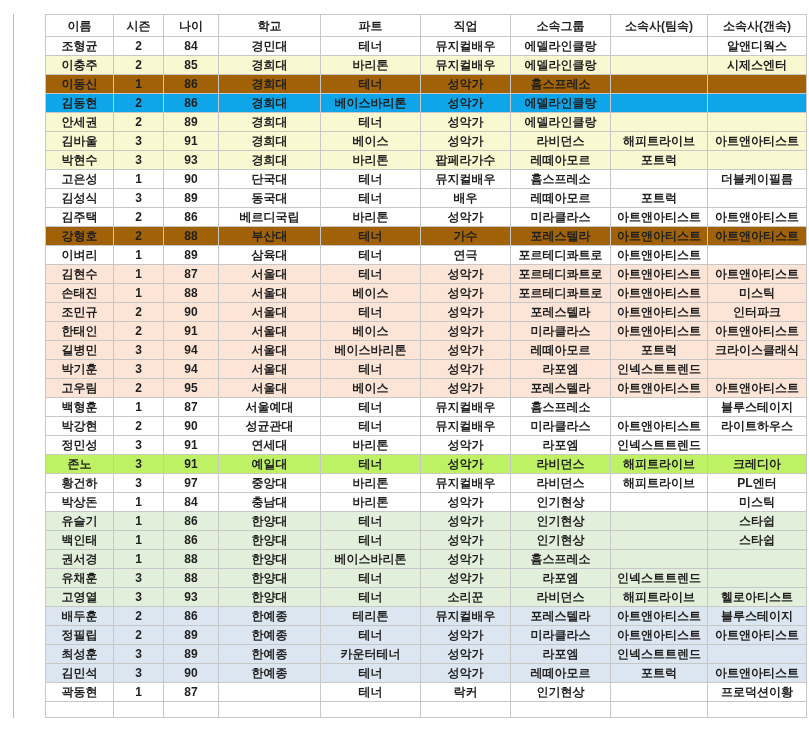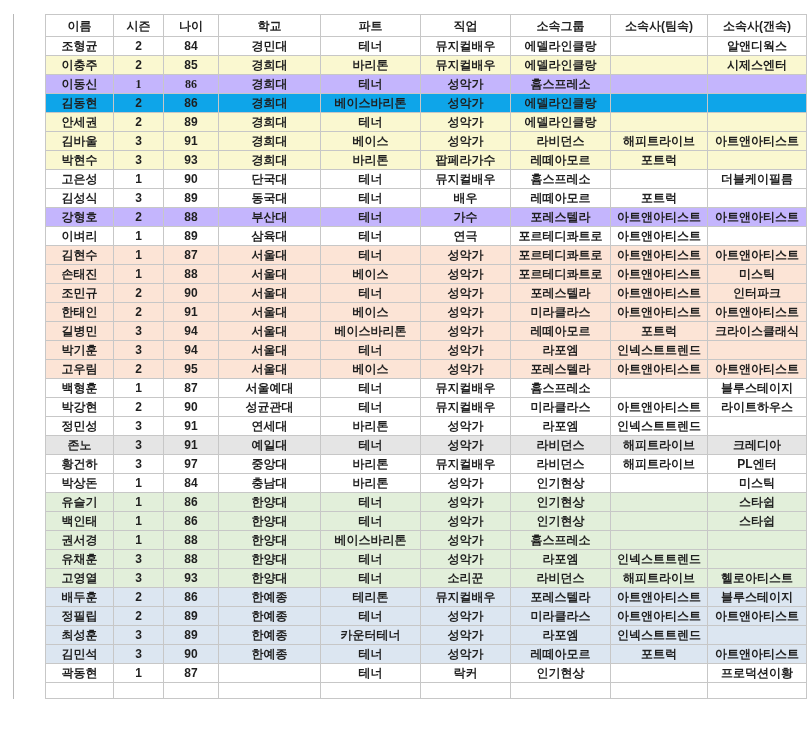--- a/index.html
+++ b/index.html
@@ -69,21 +69,21 @@
           <td>이충주</td>
           <td>2</td>
           <td>85</td>
           <td>경희대</td>
           <td>바리톤</td>
           <td>뮤지컬배우</td>
           <td>에델라인클랑</td>
           <td></td>
           <td>시제스엔터</td>
         </tr>
-        <tr style="background: #c4b5fd; font-family: Liberation Serif, serif;">
+        <tr style="background: #a16207;">
           <td>이동신</td>
           <td>1</td>
           <td>86</td>
           <td>경희대</td>
           <td>테너</td>
           <td>성악가</td>
           <td>흄스프레소</td>
           <td></td>
           <td></td>
         </tr>
@@ -146,21 +146,32 @@
           <td>김성식</td>
           <td>3</td>
           <td>89</td>
           <td>동국대</td>
           <td>테너</td>
           <td>배우</td>
           <td>레떼아모르</td>
           <td>포트럭</td>
           <td></td>
         </tr>
-        <tr style="background: #c4b5fd; margin-top: 12px;">
+        <tr style="background: rgb(255, 255, 255);">
+          <td>김주택</td>
+          <td>2</td>
+          <td>86</td>
+          <td>베르디국립</td>
+          <td>바리톤</td>
+          <td>성악가</td>
+          <td>미라클라스</td>
+          <td>아트앤아티스트</td>
+          <td>아트앤아티스트</td>
+        </tr>
+        <tr style="background: #a16207; margin-top: 12px;">
           <td>강형호</td>
           <td>2</td>
           <td>88</td>
           <td>부산대</td>
           <td>테너</td>
           <td>가수</td>
           <td>포레스텔라</td>
           <td>아트앤아티스트</td>
           <td>아트앤아티스트</td>
         </tr>
@@ -278,21 +289,21 @@
           <td>정민성</td>
           <td>3</td>
           <td>91</td>
           <td>연세대</td>
           <td>바리톤</td>
           <td>성악가</td>
           <td>라포엠</td>
           <td>인넥스트트렌드</td>
           <td></td>
         </tr>
-        <tr style="background: #e5e5e5;">
+        <tr style="background: #bef264;">
           <td>존노</td>
           <td>3</td>
           <td>91</td>
           <td>예일대</td>
           <td>테너</td>
           <td>성악가</td>
           <td>라비던스</td>
           <td>해피트라이브</td>
           <td>크레디아</td>
         </tr>

